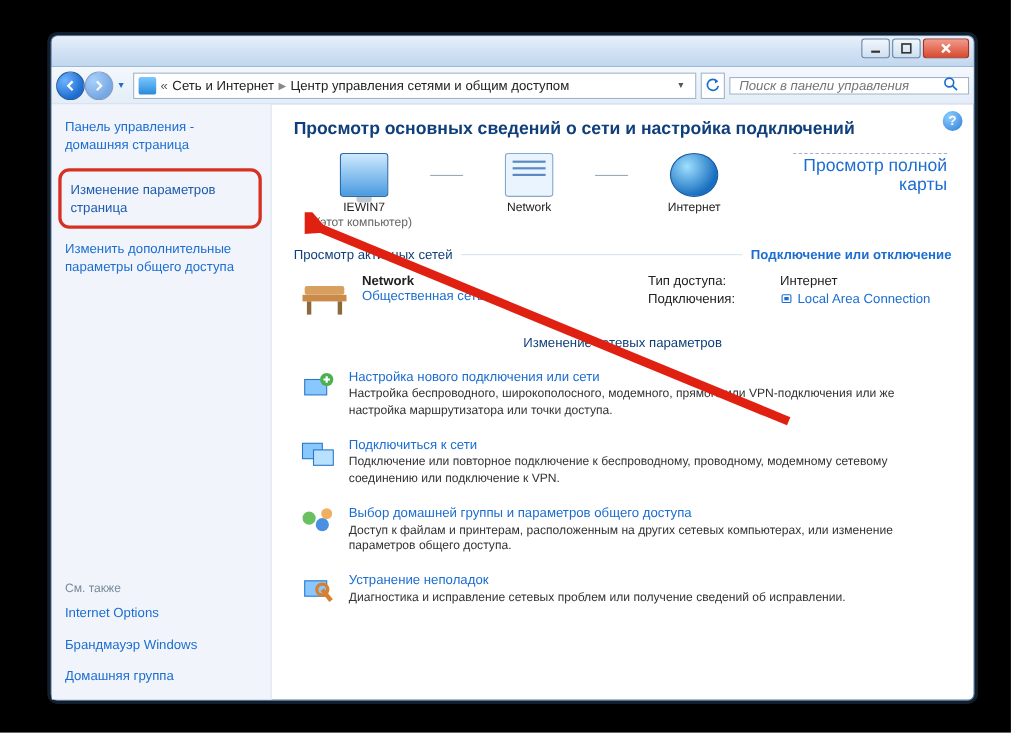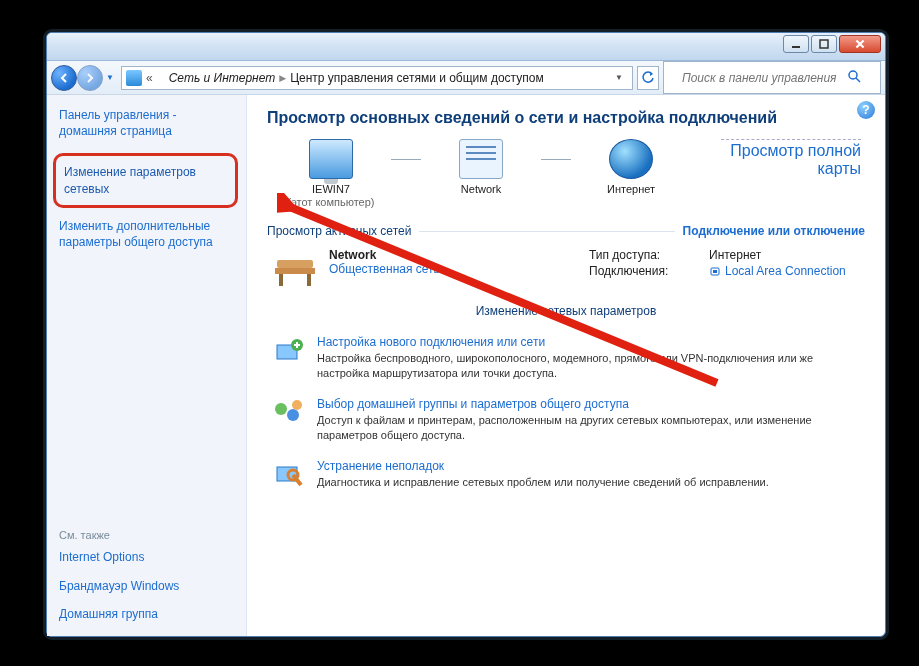--- a/index.html
+++ b/index.html
@@ -34,22 +34,22 @@
   .navcircle.disabled { opacity:.55; }
   .navdrop { width:14px; height:26px; display:flex; align-items:center; justify-content:center; color:#1c6dd0; font-size:8px; cursor:pointer;}
   .addrbar { flex:1; height:24px; border:1px solid #a0b4cc; background:#fff;
     display:flex; align-items:center; padding:0 4px; font-size:12px; color:#222; }
   .addrbar .ico { width:16px; height:16px; margin-right:4px;
     background: linear-gradient(#7bc8ff,#2a8ad8); border-radius:2px; display:inline-block; }
   .addrbar .chevsep { color:#888; margin:0 4px; font-size:9px; }
   .addr-end { width:18px; display:flex; align-items:center; justify-content:center; color:#555; font-size:8px; cursor:pointer;}
   .refresh { width:22px; height:24px; border:1px solid #a0b4cc; background:#fff;
     display:flex; align-items:center; justify-content:center; color:#1c6dd0; cursor:pointer; }
-  .searchbar { width:218px; height:33px; border:1px solid #a0b4cc; background:#fff;
-    display:flex; align-items:center; padding:0 18px; color:#888; font-style:italic; }
+  .searchbar { width:218px; height:16px; border:1px solid #a0b4cc; background:#fff;
+    display:flex; align-items:center; padding:0 8px; color:#888; font-style:italic; }
   .searchbar input { border:none; outline:none; flex:1; font-size:12px; font-style:italic; color:#888; background:transparent; }
   .searchbar .sico { width:16px; color:#1c6dd0; text-align:center; }
   
   .body { display:flex; height: calc(100% - 62px); }
   
   .sidebar { width:200px; background:#f1f5fb; border-right:1px solid #dde6f0;
     padding:12px 12px 10px 12px; display:flex; flex-direction:column; font-size:12px; }
   .side-head { color:#1c6dd0; margin-bottom:16px; line-height:1.35; cursor:pointer; }
   .side-link { color:#1c6dd0; margin-bottom:12px; line-height:1.35; cursor:pointer; }
   .side-highlight { border:3px solid #d83020; border-radius:10px; padding:8px 8px;
@@ -145,21 +145,21 @@
         <svg width="12" height="12" viewBox="0 0 12 12">
             <path d="M4 2 L8 6 L4 10" stroke="#fff" stroke-width="2" fill="none"></path>
           </svg>
       </div>
       <div class="navdrop">▼</div>
     </div>
 
     <div class="addrbar">
       <span class="ico"></span>
       <span style="color:#555;">«</span>
-      <span style="margin-left:16px;font-style:italic;">Сеть и Интернет</span>
+      <span style="margin-left:4px;">Сеть и Интернет</span>
       <span class="chevsep">▶</span>
       <span>Центр управления сетями и общим доступом</span>
       <div style="flex:1"></div>
       <div class="addr-end">▼</div>
     </div>
 
     <div class="refresh">
       <svg width="14" height="14" viewBox="0 0 14 14">
           <path d="M11 3 A5 5 0 1 0 12 7" fill="none" stroke="#1c6dd0" stroke-width="1.5"></path>
           <path d="M9 1 L12 3 L9 5 Z" fill="#1c6dd0"></path>
@@ -175,21 +175,21 @@
           </svg>
       </span>
     </div>
   </div>
 
   <div class="body">
     <div class="sidebar">
       <div class="side-head">Панель управления - домашняя страница</div>
 
       <div class="side-highlight">
-        <div class="side-link">Изменение параметров сетевых</div>
+        <div class="side-link">Изменение параметров страница</div>
       </div>
 
       <div class="side-link">Изменить дополнительные параметры общего доступа</div>
 
       <div class="side-spacer"></div>
 
       <div class="see-also">См. также</div>
       <div class="side-link">Internet Options</div>
       <div class="side-link">Брандмауэр Windows</div>
       <div class="side-link" style="margin-bottom:4px;">Домашняя группа</div>
@@ -275,20 +275,32 @@
               <circle cx="26" cy="10" r="6" fill="#4caf50"></circle>
               <path d="M23 10 h6 M26 7 v6" stroke="#fff" stroke-width="2"></path>
             </svg>
         </div>
         <div>
           <div class="title">Настройка нового подключения или сети</div>
           <div class="desc">Настройка беспроводного, широкополосного, модемного, прямого или VPN-подключения или же настройка маршрутизатора или точки доступа.</div>
         </div>
       </div>
 
+      <div class="settings-item">
+        <div class="sicon">
+          <svg viewBox="0 0 36 32">
+              <rect x="4" y="6" width="18" height="14" fill="#88c8ff" stroke="#2a7ac8"></rect>
+              <rect x="14" y="12" width="18" height="14" fill="#b8e0ff" stroke="#2a7ac8"></rect>
+            </svg>
+        </div>
+        <div>
+          <div class="title">Подключиться к сети</div>
+          <div class="desc">Подключение или повторное подключение к беспроводному, проводному, модемному сетевому соединению или подключение к VPN.</div>
+        </div>
+      </div>
 
       <div class="settings-item">
         <div class="sicon">
           <svg viewBox="0 0 36 32">
               <circle cx="10" cy="12" r="6" fill="#6ac060"></circle>
               <circle cx="22" cy="18" r="6" fill="#4a90e2"></circle>
               <circle cx="26" cy="8" r="5" fill="#f0b060"></circle>
             </svg>
         </div>
         <div>

